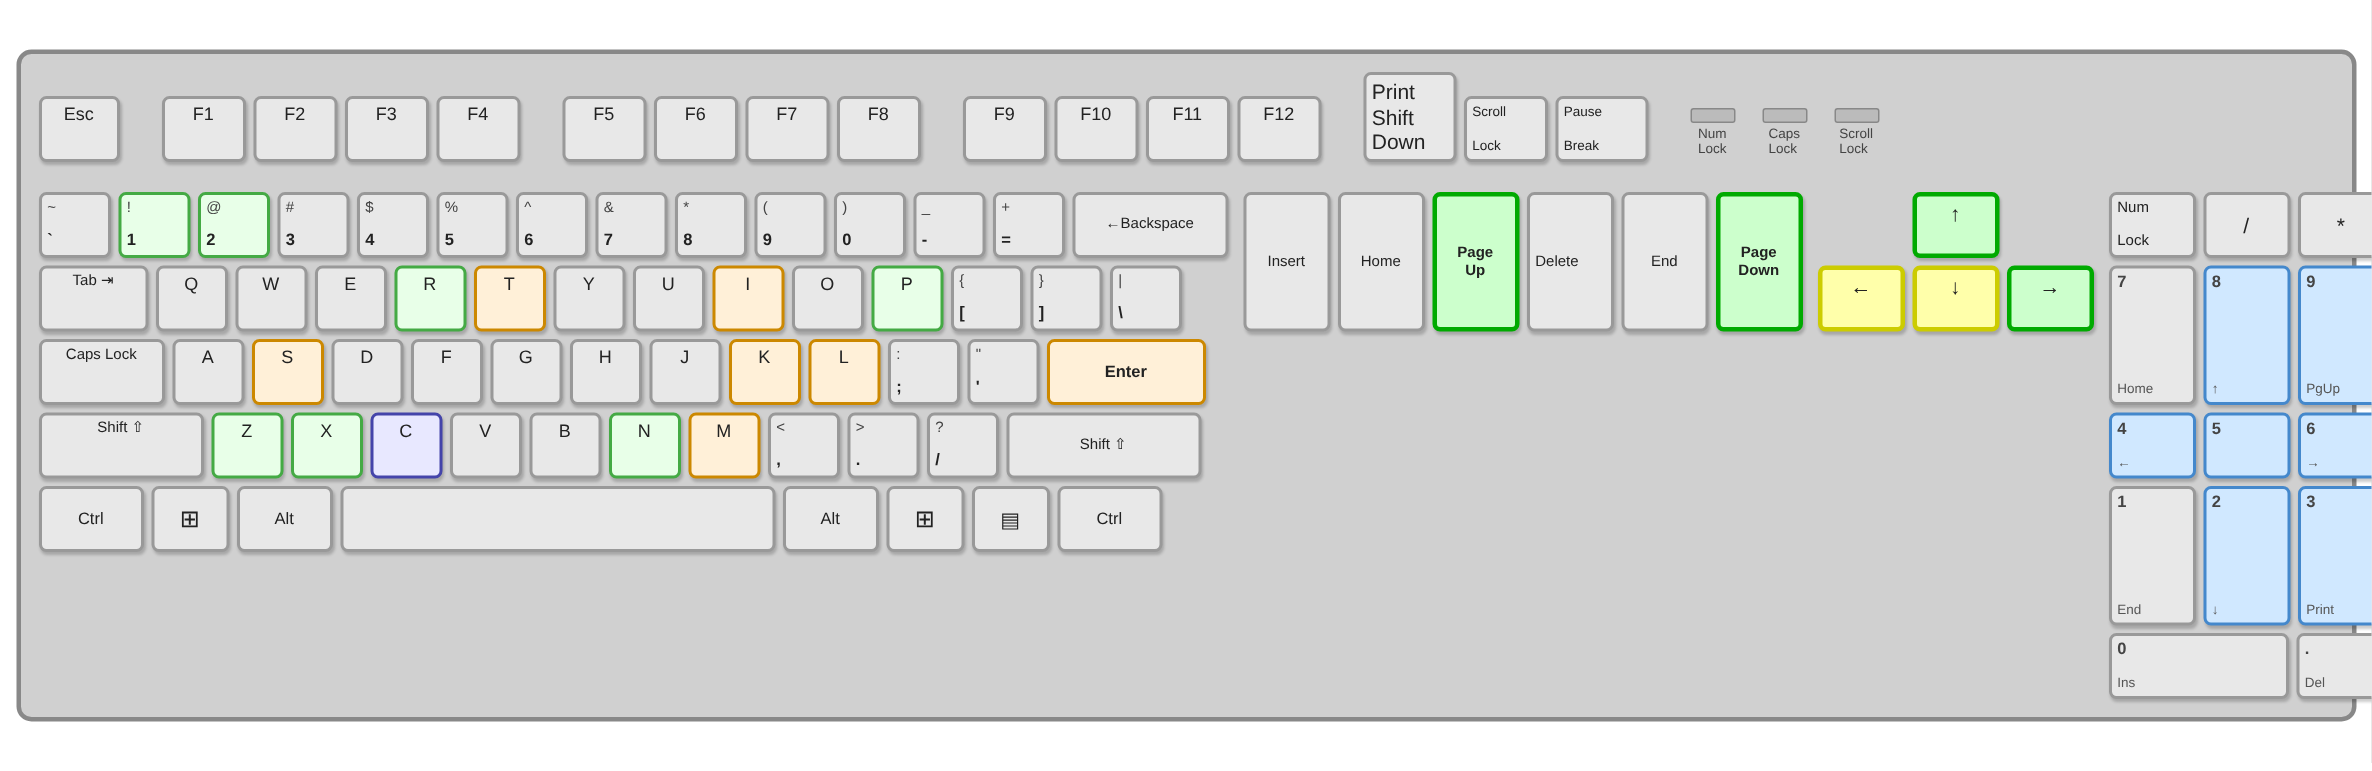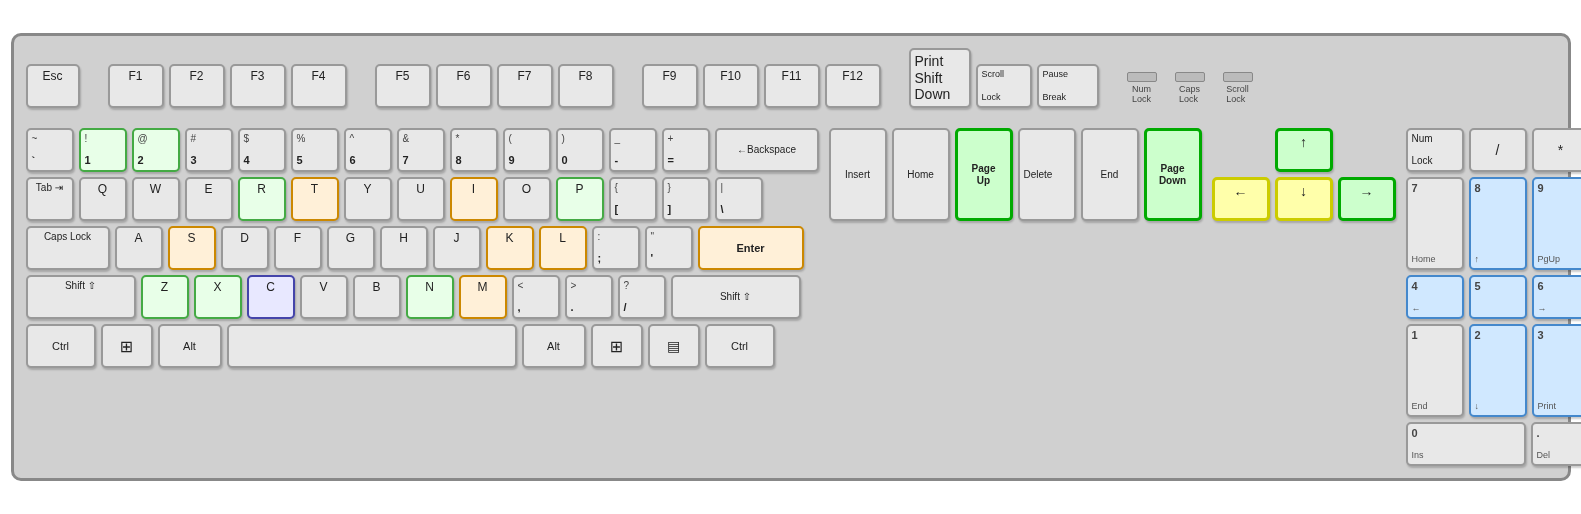--- a/index.html
+++ b/index.html
@@ -49,21 +49,21 @@
     .key .center { font-size: 12px; font-weight: normal; align-self: center; }
     .key-green { border: 2px solid #4a4; background: #e8ffe8; }
     .key-orange { border: 2px solid #c80; background: #fff0d8; }
     .key-blue { border: 2px solid #44a; background: #e8e8ff; }
     .key-highlight-green { border: 3px solid #0a0; background: #ccffcc; }
     .key-highlight-yellow { border: 3px solid #cc0; background: #ffffaa; }
     .section-gap { width: 18px; flex-shrink: 0; }
     .fkey { width: 56px; }
     .esc-key { width: 54px; }
     .backspace-key { width: 104px; }
-    .tab-key { width: 48px; }
+    .tab-key { width: 73px; }
     .caps-key { width: 84px; }
     .enter-key { width: 106px; min-height: 44px; }
     .shift-left { width: 110px; }
     .shift-right { width: 130px; }
     .ctrl-key { width: 70px; }
     .win-key { width: 52px; }
     .alt-key { width: 64px; }
     .space-key { width: 290px; }
     .menu-key { width: 52px; }
     .std-key { width: 48px; }

